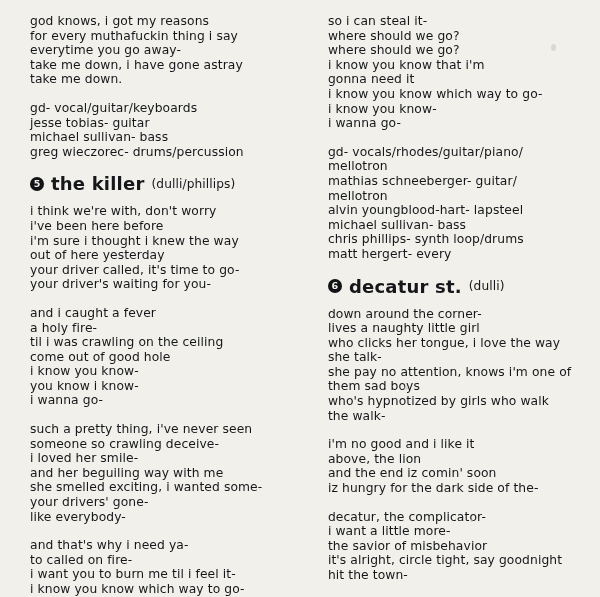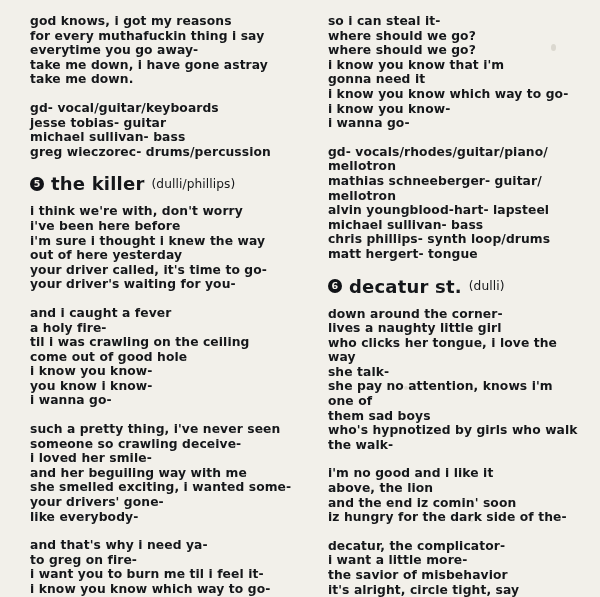--- a/index.html
+++ b/index.html
@@ -24,21 +24,20 @@
   }
   .col {
     width: 278px;
     box-sizing: border-box;
   }
   .col.right {
     padding-left: 22px;
   }
   .block {
     margin-bottom: 14px;
-    font-weight: bold;
   }
   .line {
     font-size: 12.3px;
     line-height: 14.6px;
     letter-spacing: 0.1px;
     white-space: pre-wrap;
   }
   .track-head {
     display: flex;
     align-items: center;
@@ -118,21 +117,21 @@
         <div class="line">such a pretty thing, i've never seen</div>
         <div class="line">someone so crawling deceive-</div>
         <div class="line">i loved her smile-</div>
         <div class="line">and her beguiling way with me</div>
         <div class="line">she smelled exciting, i wanted some-</div>
         <div class="line">your drivers' gone-</div>
         <div class="line">like everybody-</div>
       </div>
       <div class="block">
         <div class="line">and that's why i need ya-</div>
-        <div class="line">to greg on fire-</div>
+        <div class="line">to called on fire-</div>
         <div class="line">i want you to burn me til i feel it-</div>
         <div class="line">i know you know which way to go-</div>
       </div>
     </div>
   <div class="col right" id="right-col">
       <div class="block">
         <div class="line">so i can steal it-</div>
         <div class="line">where should we go?</div>
         <div class="line">where should we go?</div>
         <div class="line">i know you know that i'm</div>
@@ -142,21 +141,21 @@
         <div class="line">i wanna go-</div>
       </div>
       <div class="block">
         <div class="line">gd- vocals/rhodes/guitar/piano/</div>
         <div class="line">mellotron</div>
         <div class="line">mathias schneeberger- guitar/</div>
         <div class="line">mellotron</div>
         <div class="line">alvin youngblood-hart- lapsteel</div>
         <div class="line">michael sullivan- bass</div>
         <div class="line">chris phillips- synth loop/drums</div>
-        <div class="line">matt hergert- tongue</div>
+        <div class="line">matt hergert- every</div>
       </div>
       <div class="track-head">
         <span class="track-num">6</span>
         <span class="track-title">decatur st.</span>
         <span class="track-credit">(dulli)</span>
       </div>
       <div class="block">
         <div class="line">down around the corner-</div>
         <div class="line">lives a naughty little girl</div>
         <div class="line">who clicks her tongue, i love the way</div>

